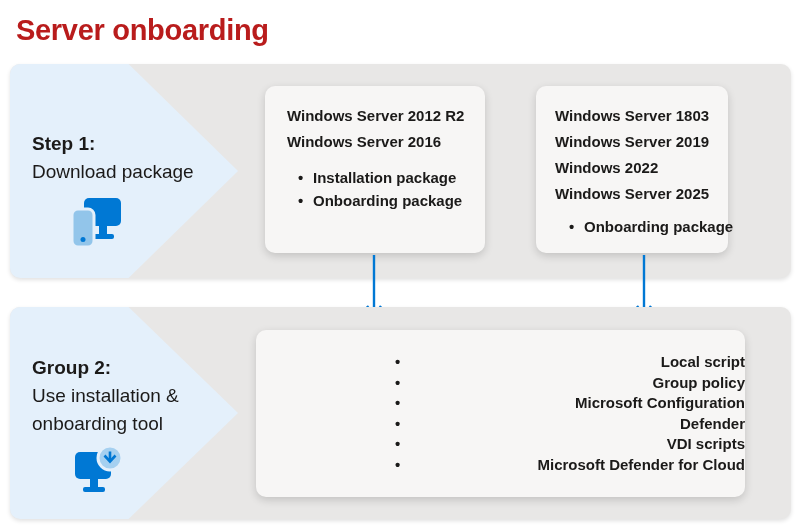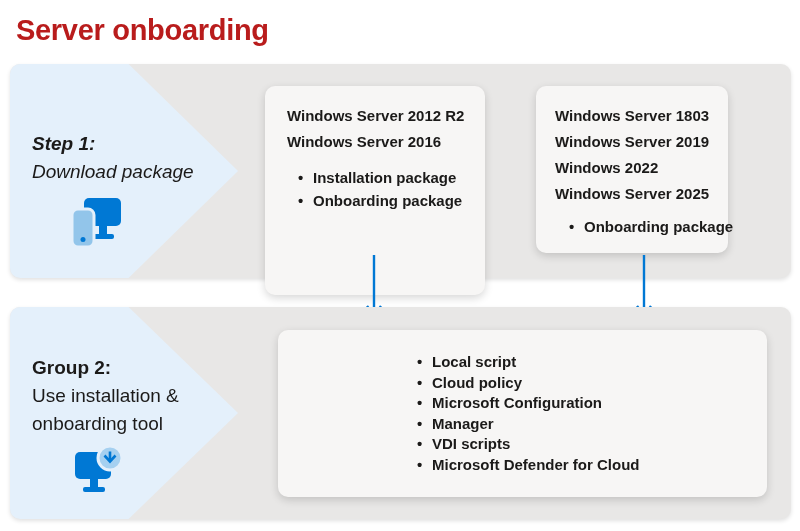--- a/index.html
+++ b/index.html
@@ -15,34 +15,34 @@
     position:absolute;left:10px;width:781px;background:#E8E7E6;border-radius:10px;
     box-shadow:0 2px 4px rgba(0,0,0,0.12);overflow:hidden;
   }
   #band1{top:64px;height:214px;}
   #band2{top:307px;height:212px;}
   .chevron{
     position:absolute;left:0;top:0;width:228px;height:100%;background:#E4F0FB;
     clip-path:polygon(0 0,52% 0,100% 50%,52% 100%,0 100%);
   }
   .step-text{position:absolute;left:22px;font-size:19px;line-height:28px;}
-  #band1 .step-text{top:66px;font-style:italic;}
+  #band1 .step-text{top:66px;}
   #band2 .step-text{top:47px;}
   .step-label{font-weight:700;}
   .step-icon{position:absolute;}
   #icon1{left:60px;top:132px;}
   #icon2{left:63px;top:139px;}
   .card{
     position:absolute;background:#F7F6F5;border-radius:10px;
     box-shadow:0 3px 8px rgba(0,0,0,0.16);font-size:15px;font-weight:600;
     box-sizing:border-box;
   }
-  #card1{left:265px;top:86px;width:220px;height:209px;padding:17px 0 0 22px;}
+  #card1{left:265px;top:86px;width:220px;height:167px;padding:17px 0 0 22px;}
   #card2{left:536px;top:86px;width:192px;height:167px;padding:17px 0 0 19px;}
-  #card3{left:278px;top:330px;width:489px;height:167px;padding:22px 0 0 139px;}
+  #card3{left:256px;top:330px;width:489px;height:167px;padding:22px 0 0 139px;text-align:right;}
   .os-line{line-height:26px;white-space:nowrap;}
   ul.bullets{list-style:none;margin:0;padding:0;}
   #card1 ul.bullets{margin:11px 0 0 11px;}
   #card2 ul.bullets{margin:8px 0 0 14px;}
   #card1 .bullets li,#card2 .bullets li{line-height:23px;}
   #card3 .bullets li{line-height:20.5px;}
   ul.bullets li{position:relative;padding-left:15px;white-space:nowrap;}
   ul.bullets li::before{
     content:"\2022";position:absolute;left:0;top:0;color:#1b1a19;
   }
@@ -113,21 +113,21 @@
       <rect x="10" y="41" width="22" height="5" rx="2" fill="#0078D4"></rect>
       <circle cx="37" cy="12" r="12" fill="#A5D0F0" stroke="#E4F0FB" stroke-width="3"></circle>
       <line x1="37" y1="5.5" x2="37" y2="14" stroke="#0078D4" stroke-width="2.6"></line>
       <polyline points="31.5,9.5 37,15.5 42.5,9.5" fill="none" stroke="#0078D4" stroke-width="2.6"></polyline>
     </svg>
   </div>
 
   <div class="card" id="card3">
     <ul class="bullets">
       <li>Local script</li>
-      <li>Cloud policy</li>
+      <li>Group policy</li>
       <li>Microsoft Configuration</li>
-      <li>Manager</li>
+      <li>Defender</li>
       <li>VDI scripts</li>
       <li>Microsoft Defender for Cloud</li>
     </ul>
   </div>
 
 </div>
 
 </body></html>

